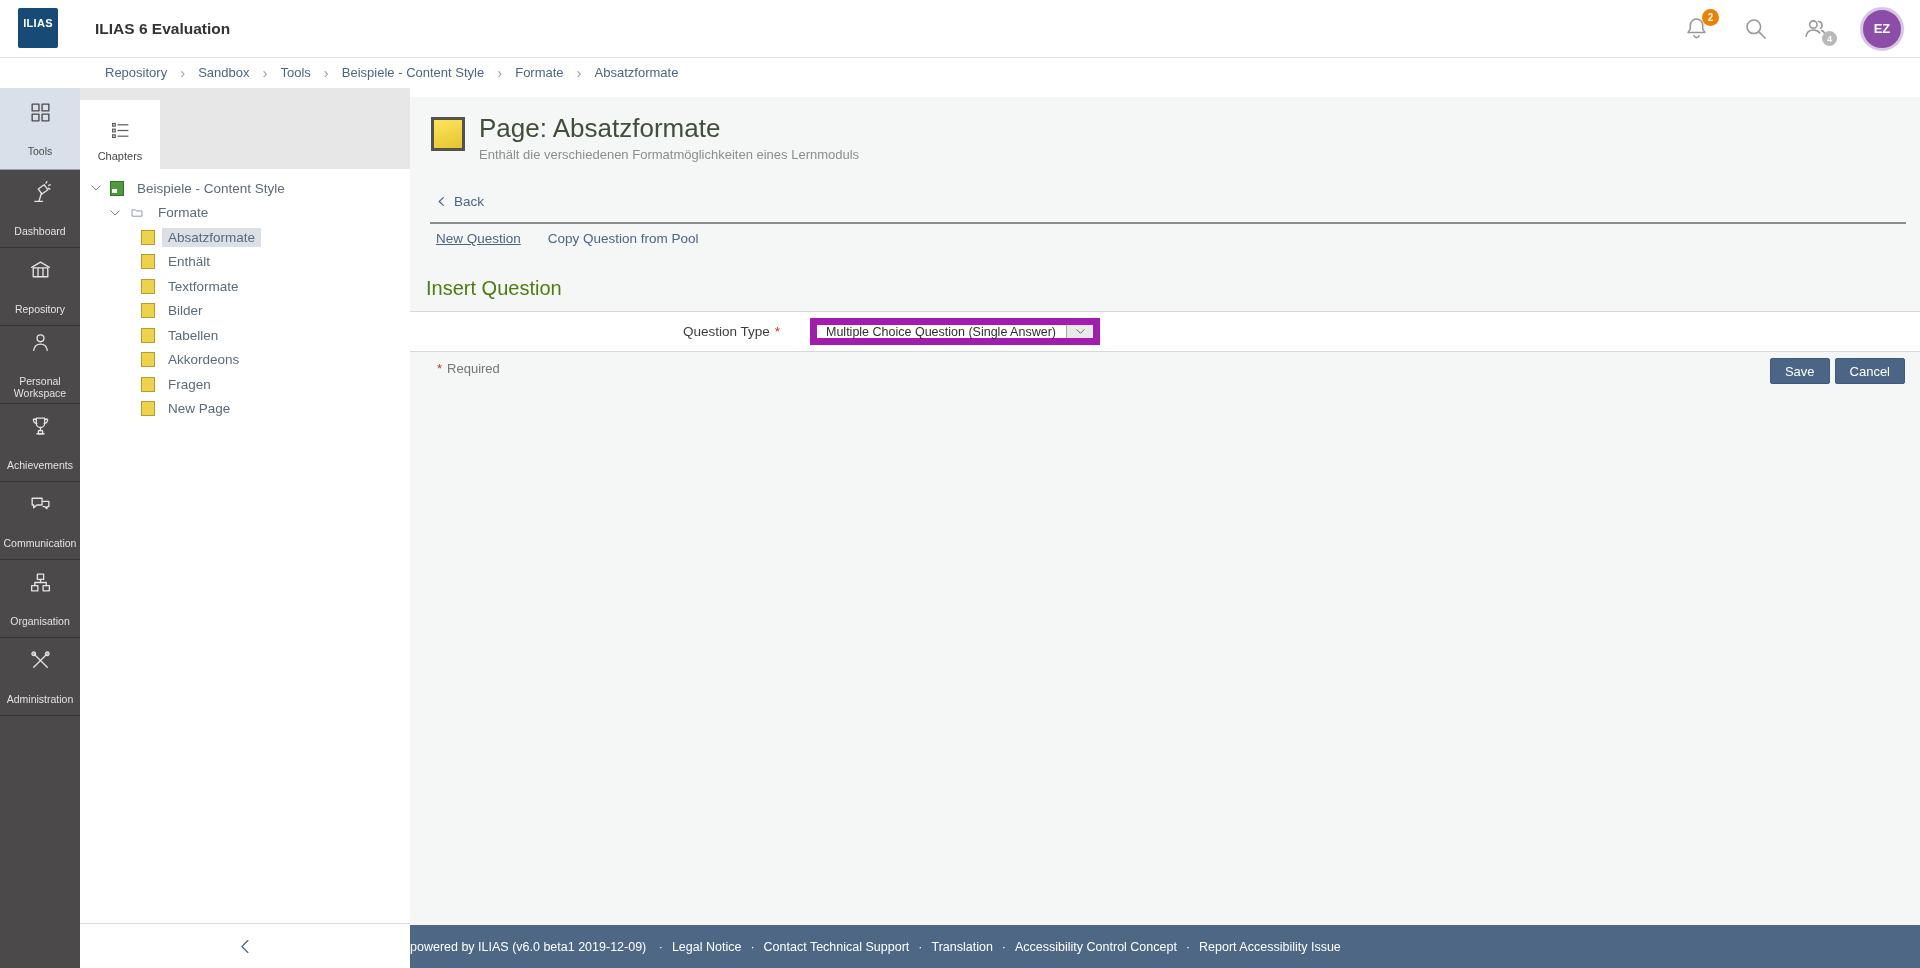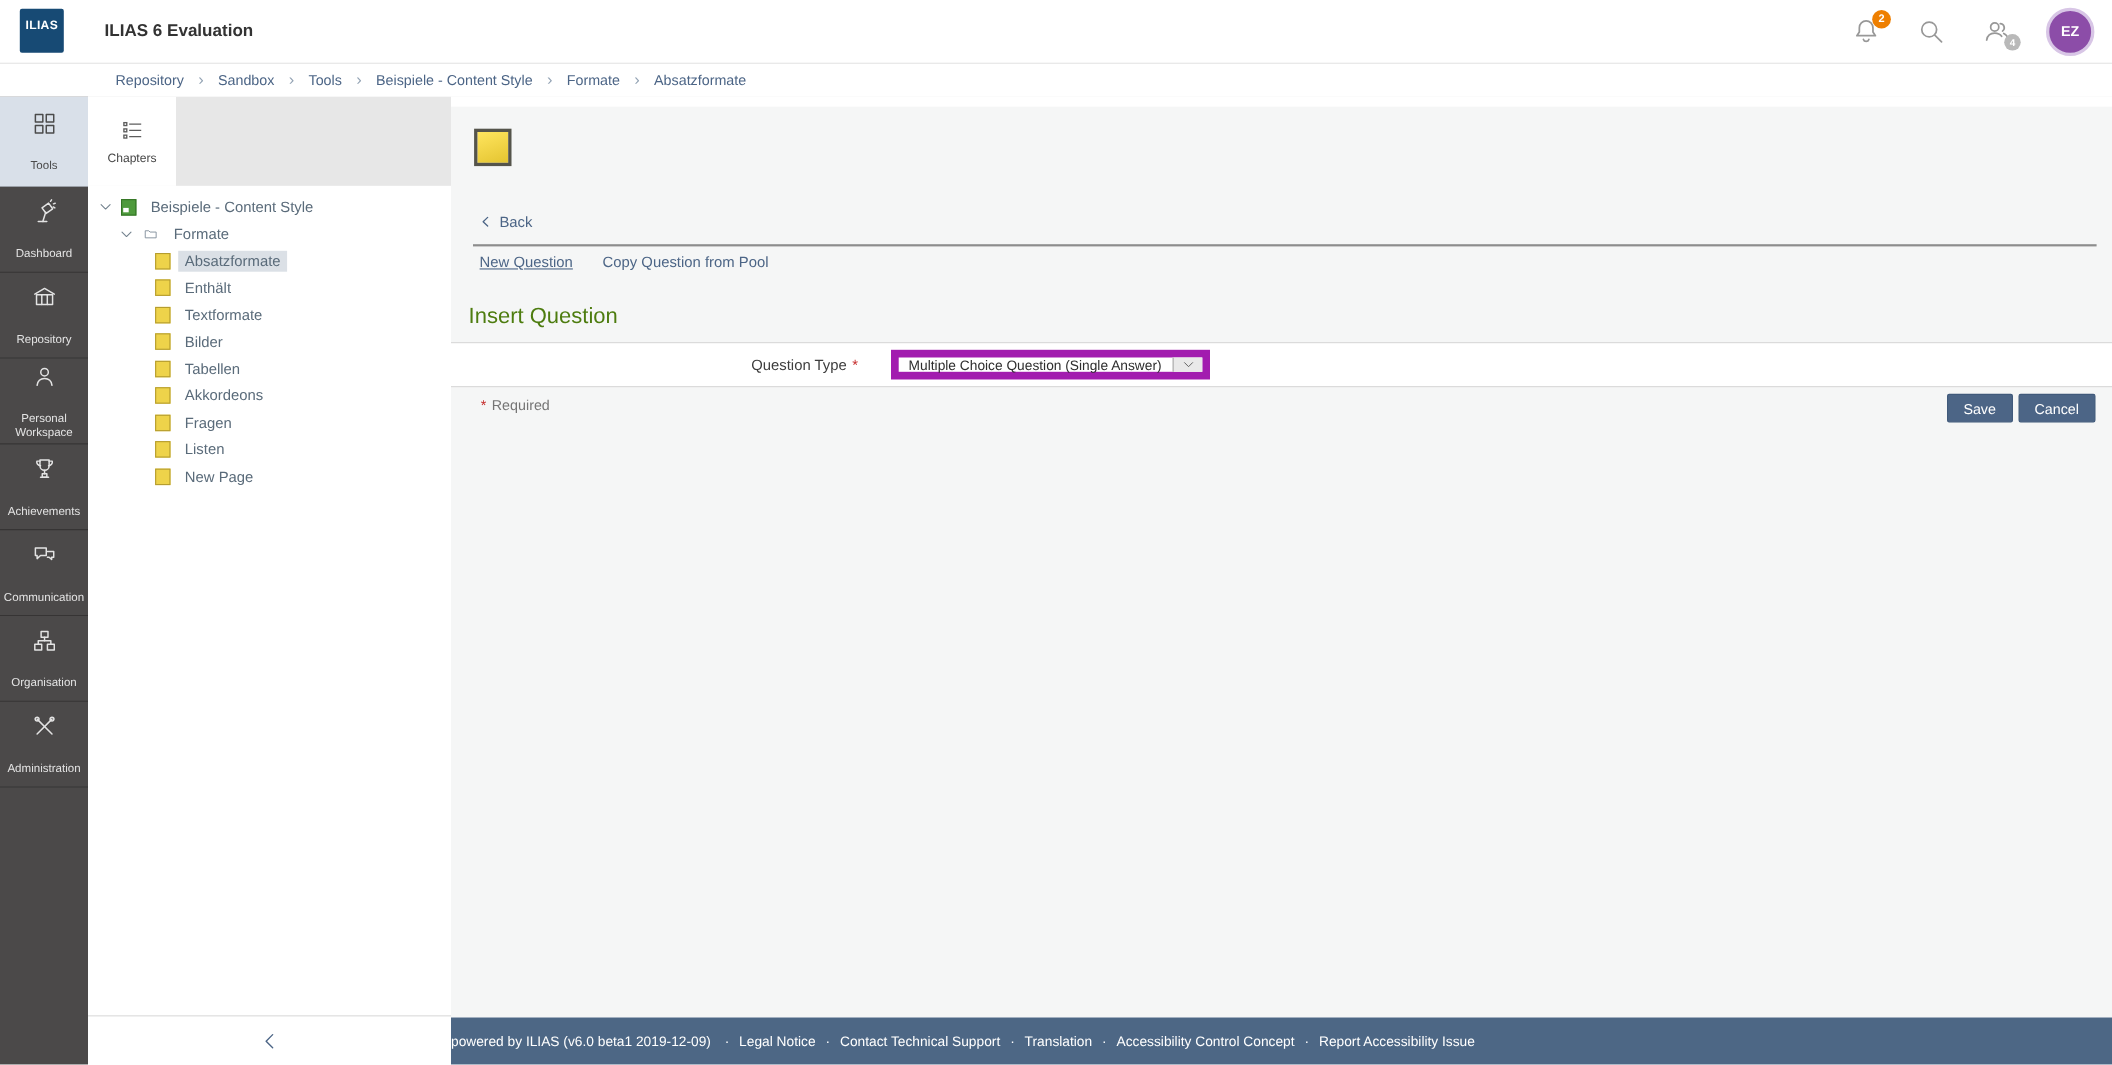--- a/index.html
+++ b/index.html
@@ -27,21 +27,21 @@
   
   .mainbar{position:absolute;left:0;top:88px;width:80px;height:880px;background:#4b4949;}
   .nav-item{height:77px;border-bottom:1px solid rgba(0,0,0,.28);color:#e3e3e3;display:flex;flex-direction:column;
             align-items:center;justify-content:center;gap:20px;cursor:pointer;text-align:center;}
   .nav-item.active{background:#d9e0e9;color:#4b4b4b;height:81px;}
   .nav-icon{display:flex;}
   .nav-icon svg{width:25px;height:25px;fill:none;stroke:currentColor;stroke-width:1.3;stroke-linecap:round;stroke-linejoin:round;}
   .nav-label{font-size:10.5px;line-height:1.15;padding:0 3px;}
   
   .slate-strip{position:absolute;left:80px;top:88px;width:330px;height:81px;background:#e7e7e7;}
-  .slate-tab{position:absolute;left:0;top:0;width:80px;height:81px;background:#fff;display:flex;flex-direction:column;
+  .slate-tab{position:absolute;left:0;top:12px;width:80px;height:81px;background:#fff;display:flex;flex-direction:column;
              align-items:center;justify-content:center;gap:9px;color:#5d5d5d;cursor:pointer;}
   .slate-tab svg{width:21px;height:21px;fill:none;stroke:currentColor;stroke-width:1.4;}
   .slate-tab-label{font-size:11px;color:#474747;}
   
   .tree{position:absolute;left:80px;top:169px;width:330px;height:754px;background:#fff;padding-top:7px;
         box-sizing:border-box;font-size:13.5px;color:#5a6b7a;}
   .tree-row{display:flex;align-items:center;height:24.5px;cursor:pointer;}
   .tree-toggle{width:14px;height:14px;margin-right:7px;color:#73828e;flex:none;display:flex;}
   .tree-toggle svg{width:14px;height:14px;fill:none;stroke:currentColor;stroke-width:1.7;stroke-linecap:round;stroke-linejoin:round;}
   .tree-ico{flex:none;margin-right:7px;display:flex;}
@@ -316,40 +316,38 @@
       <div class="tree-row depth2">
         <span class="tree-ico">
           <span class="ico-page"></span>
         </span>
         <span class="tree-label">Fragen</span>
       </div>
       <div class="tree-row depth2">
         <span class="tree-ico">
           <span class="ico-page"></span>
         </span>
-        <span class="tree-label">Listen</span>
-      </div>
-      <div class="tree-row depth2">
-        <span class="tree-ico">
-          <span class="ico-page"></span>
-        </span>
         <span class="tree-label">New Page</span>
       </div>
     </div>
   <div class="tree-collapse">
     <svg viewBox="0 0 24 24">
         <path d="M15 4.5L7.5 12l7.5 7.5"></path>
       </svg>
   </div>
 
   <div class="main">
     <div class="main-top-strip"></div>
 
     <div class="page-head">
       <div class="page-icon"></div>
+      <div>
+        <h1 class="page-title">Page: Absatzformate</h1>
+        <div class="page-subtitle">Enthält die verschiedenen Formatmöglichkeiten eines Lernmoduls</div>
+      </div>
     </div>
 
     <a class="back-row">
       <svg viewBox="0 0 24 24">
           <path d="M16 3.5L7 12l9 8.5"></path>
         </svg>
       <span>Back</span>
     </a>
 
     <div class="divider"></div>

